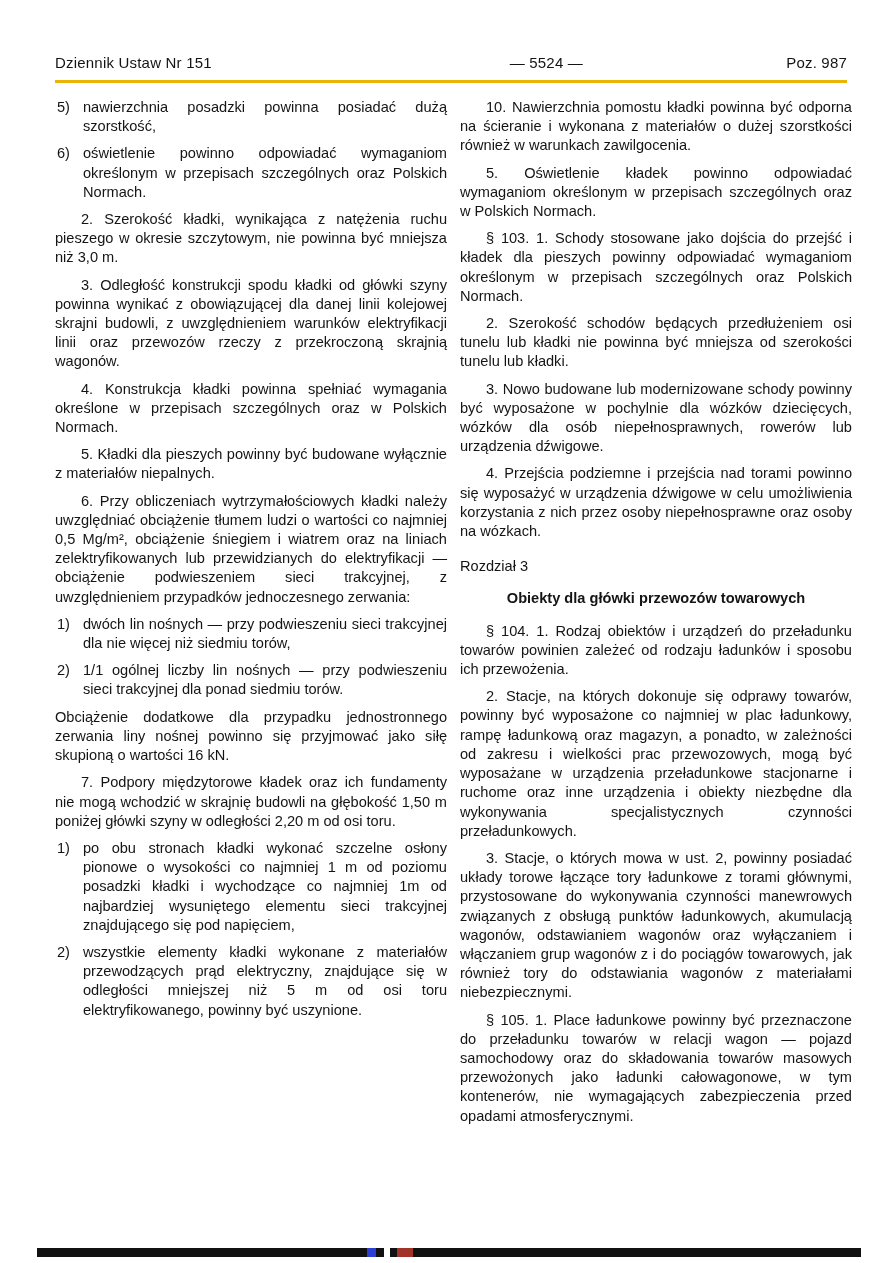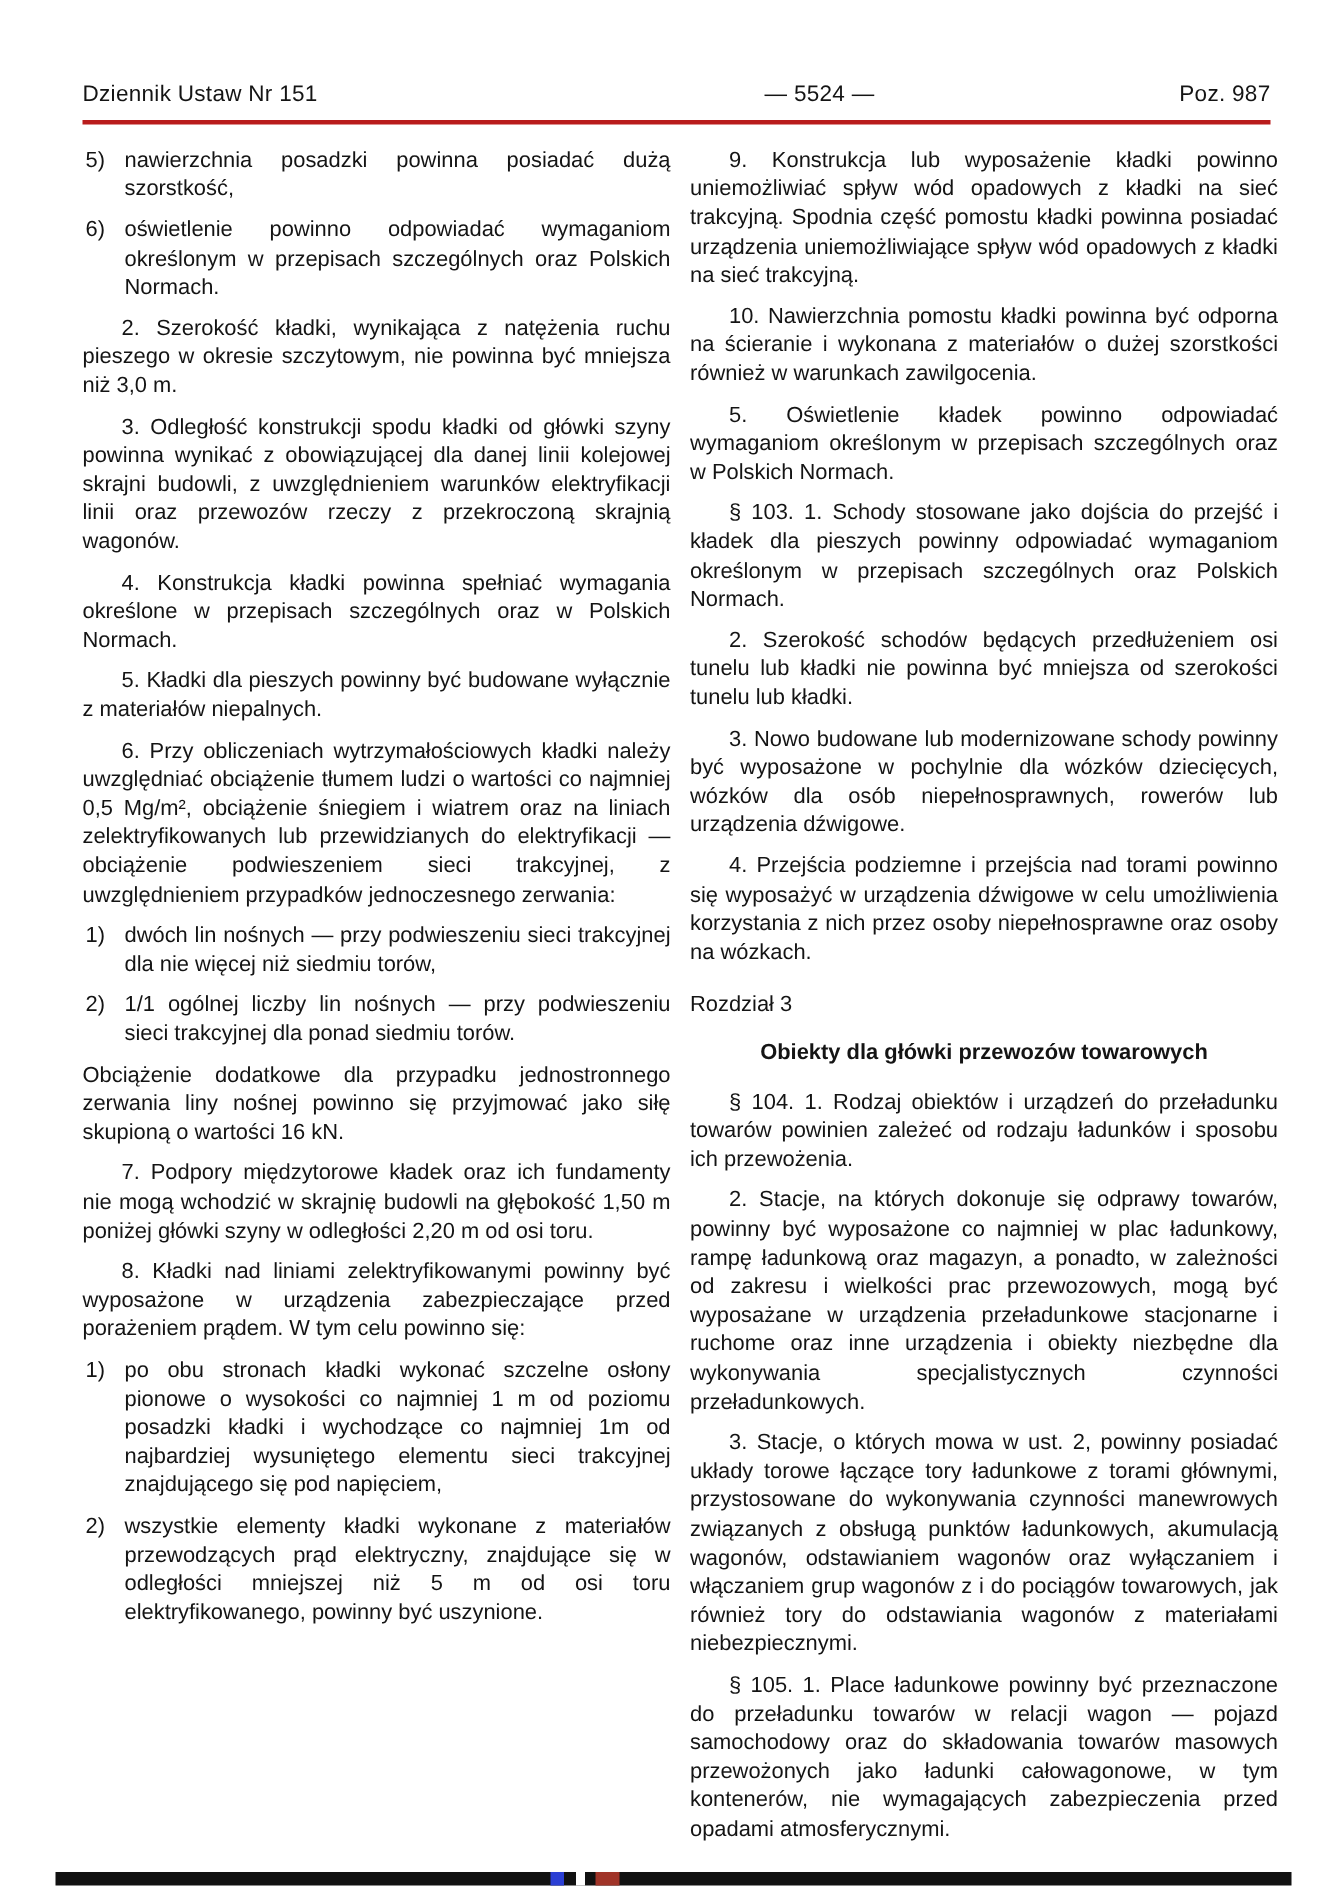--- a/index.html
+++ b/index.html
@@ -10,21 +10,21 @@
     font-family: "Liberation Sans", "DejaVu Sans", sans-serif;
     color: #161616;
     -webkit-font-smoothing: antialiased;
   }
   .page { position: absolute; inset: 0; padding: 54px 46px 0 55px; }
 
   .header {
     display: flex; align-items: baseline;
     font-size: 15px; letter-spacing: 0.2px; color: #141414;
     padding-bottom: 9px;
-    border-bottom: 3px solid #b91c1c;
+    border-bottom: 3px solid #eab308;
   }
   .header .h-left  { flex: 1 1 0; text-align: left; }
   .header .h-mid   { flex: 1 1 0; text-align: right; }
   .header .h-right { flex: 1 1 0; text-align: right; }
 
   .columns { display: flex; gap: 13px; margin-top: 15px; }
   .col {
     width: 392px; flex: 0 0 392px;
     font-size: 14.6px; line-height: 19.2px;
     text-align: justify; color: #141414;
@@ -65,26 +65,24 @@
         <div class="block item"><span class="marker">6)</span><span>oświetlenie powinno odpowiadać wymaganiom określonym w przepisach szczególnych oraz Polskich Normach.</span></div>
         <div class="block para">2. Szerokość kładki, wynikająca z natężenia ruchu pieszego w okresie szczytowym, nie powinna być mniejsza niż 3,0 m.</div>
         <div class="block para">3. Odległość konstrukcji spodu kładki od główki szyny powinna wynikać z obowiązującej dla danej linii kolejowej skrajni budowli, z uwzględnieniem warunków elektryfikacji linii oraz przewozów rzeczy z przekroczoną skrajnią wagonów.</div>
         <div class="block para">4. Konstrukcja kładki powinna spełniać wymagania określone w przepisach szczególnych oraz w Polskich Normach.</div>
         <div class="block para">5. Kładki dla pieszych powinny być budowane wyłącznie z materiałów niepalnych.</div>
         <div class="block para">6. Przy obliczeniach wytrzymałościowych kładki należy uwzględniać obciążenie tłumem ludzi o wartości co najmniej 0,5 Mg/m², obciążenie śniegiem i wiatrem oraz na liniach zelektryfikowanych lub przewidzianych do elektryfikacji — obciążenie podwieszeniem sieci trakcyjnej, z uwzględnieniem przypadków jednoczesnego zerwania:</div>
         <div class="block item"><span class="marker">1)</span><span>dwóch lin nośnych — przy podwieszeniu sieci trakcyjnej dla nie więcej niż siedmiu torów,</span></div>
         <div class="block item"><span class="marker">2)</span><span>1/1 ogólnej liczby lin nośnych — przy podwieszeniu sieci trakcyjnej dla ponad siedmiu torów.</span></div>
         <div class="block flush">Obciążenie dodatkowe dla przypadku jednostronnego zerwania liny nośnej powinno się przyjmować jako siłę skupioną o wartości 16 kN.</div>
         <div class="block para">7. Podpory międzytorowe kładek oraz ich fundamenty nie mogą wchodzić w skrajnię budowli na głębokość 1,50 m poniżej główki szyny w odległości 2,20 m od osi toru.</div>
-        <div class="block para">8. Kładki nad liniami zelektryfikowanymi powinny być wyposażone w urządzenia zabezpieczające przed porażeniem prądem. W tym celu powinno się:</div>
         <div class="block item"><span class="marker">1)</span><span>po obu stronach kładki wykonać szczelne osłony pionowe o wysokości co najmniej 1 m od poziomu posadzki kładki i wychodzące co najmniej 1m od najbardziej wysuniętego elementu sieci trakcyjnej znajdującego się pod napięciem,</span></div>
         <div class="block item"><span class="marker">2)</span><span>wszystkie elementy kładki wykonane z materiałów przewodzących prąd elektryczny, znajdujące się w odległości mniejszej niż 5 m od osi toru elektryfikowanego, powinny być uszynione.</span></div>
       </div>
     <div class="col">
-        <div class="block para">9. Konstrukcja lub wyposażenie kładki powinno uniemożliwiać spływ wód opadowych z kładki na sieć trakcyjną. Spodnia część pomostu kładki powinna posiadać urządzenia uniemożliwiające spływ wód opadowych z kładki na sieć trakcyjną.</div>
         <div class="block para">10. Nawierzchnia pomostu kładki powinna być odporna na ścieranie i wykonana z materiałów o dużej szorstkości również w warunkach zawilgocenia.</div>
         <div class="block para">5. Oświetlenie kładek powinno odpowiadać wymaganiom określonym w przepisach szczególnych oraz w Polskich Normach.</div>
         <div class="block para">§ 103. 1. Schody stosowane jako dojścia do przejść i kładek dla pieszych powinny odpowiadać wymaganiom określonym w przepisach szczególnych oraz Polskich Normach.</div>
         <div class="block para">2. Szerokość schodów będących przedłużeniem osi tunelu lub kładki nie powinna być mniejsza od szerokości tunelu lub kładki.</div>
         <div class="block para">3. Nowo budowane lub modernizowane schody powinny być wyposażone w pochylnie dla wózków dziecięcych, wózków dla osób niepełnosprawnych, rowerów lub urządzenia dźwigowe.</div>
         <div class="block para">4. Przejścia podziemne i przejścia nad torami powinno się wyposażyć w urządzenia dźwigowe w celu umożliwienia korzystania z nich przez osoby niepełnosprawne oraz osoby na wózkach.</div>
         <div class="block chapter">Rozdział 3</div>
         <div class="block chapter-title">Obiekty dla główki przewozów towarowych</div>
         <div class="block para">§ 104. 1. Rodzaj obiektów i urządzeń do przeładunku towarów powinien zależeć od rodzaju ładunków i sposobu ich przewożenia.</div>
         <div class="block para">2. Stacje, na których dokonuje się odprawy towarów, powinny być wyposażone co najmniej w plac ładunkowy, rampę ładunkową oraz magazyn, a ponadto, w zależności od zakresu i wielkości prac przewozowych, mogą być wyposażane w urządzenia przeładunkowe stacjonarne i ruchome oraz inne urządzenia i obiekty niezbędne dla wykonywania specjalistycznych czynności przeładunkowych.</div>

